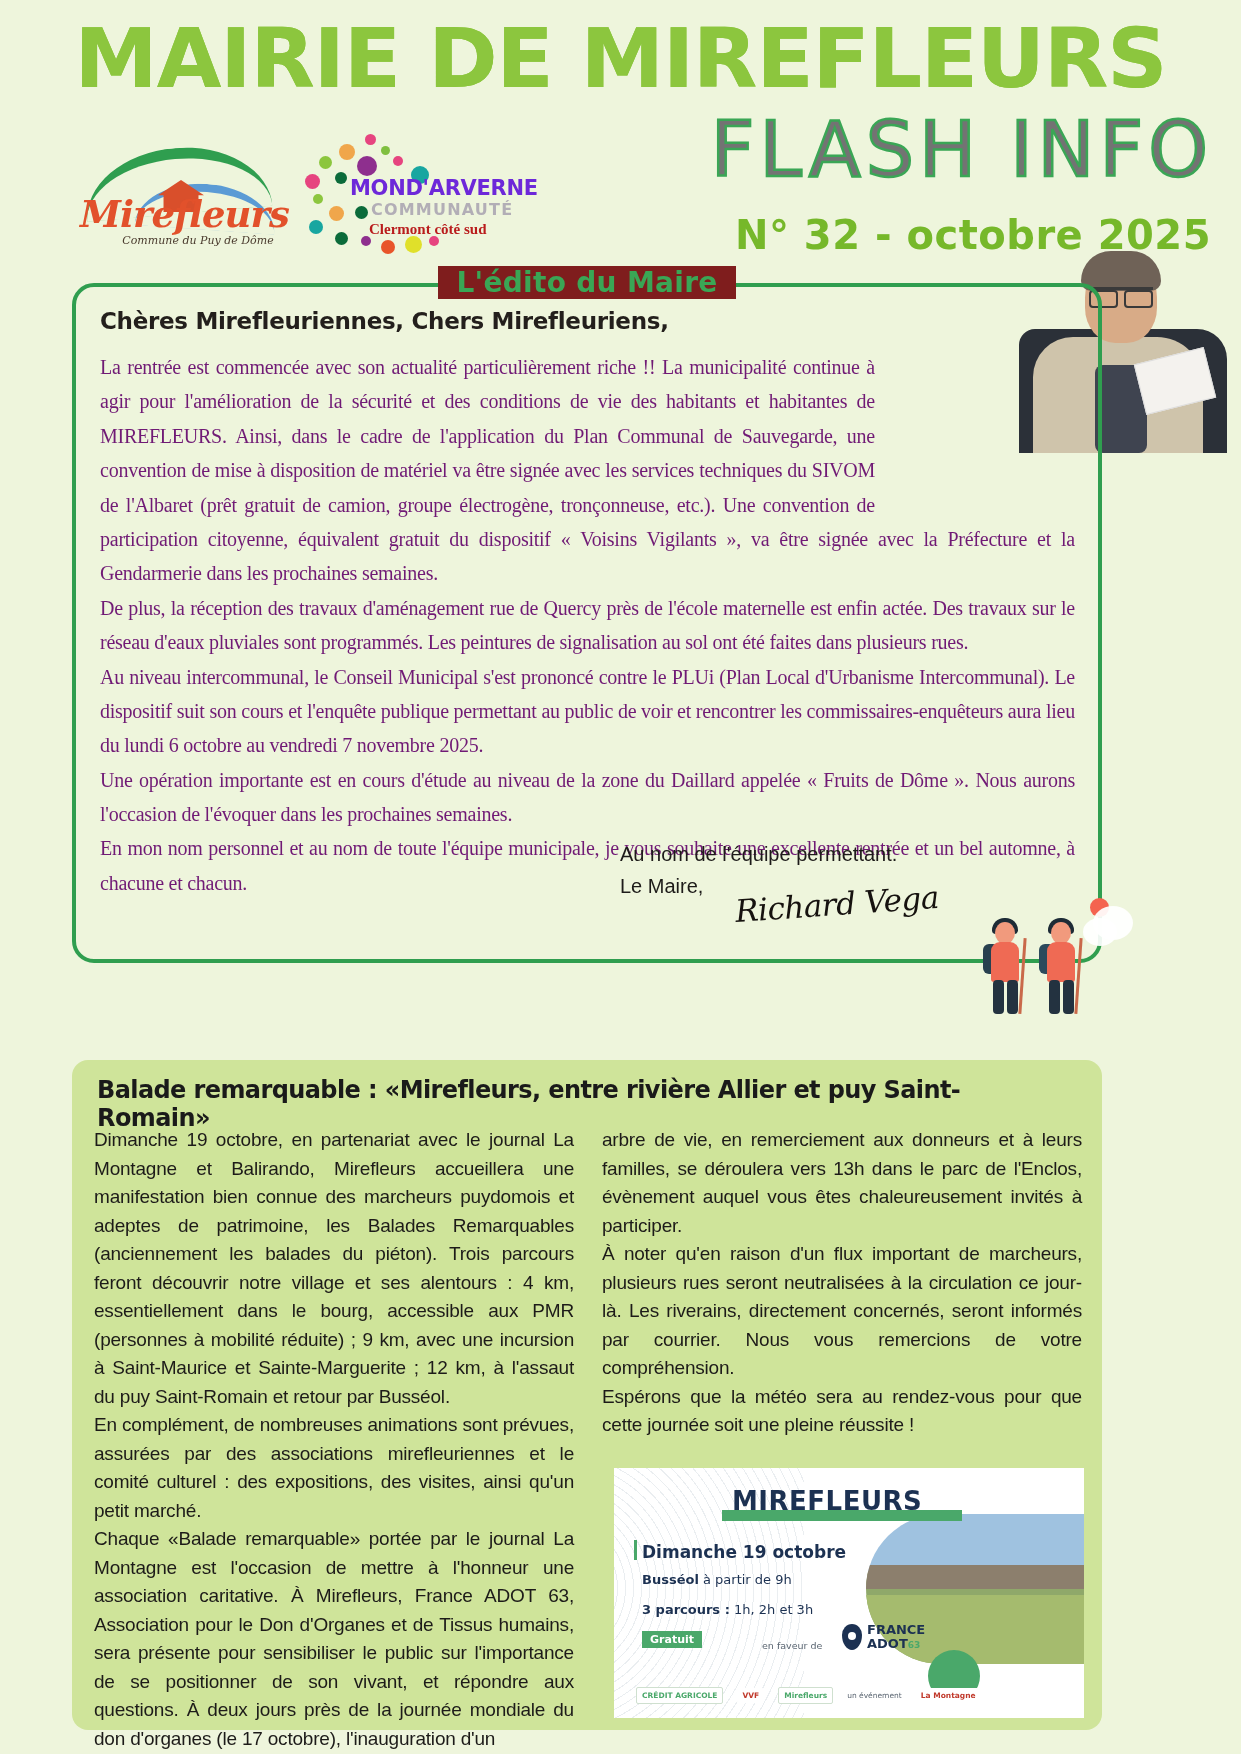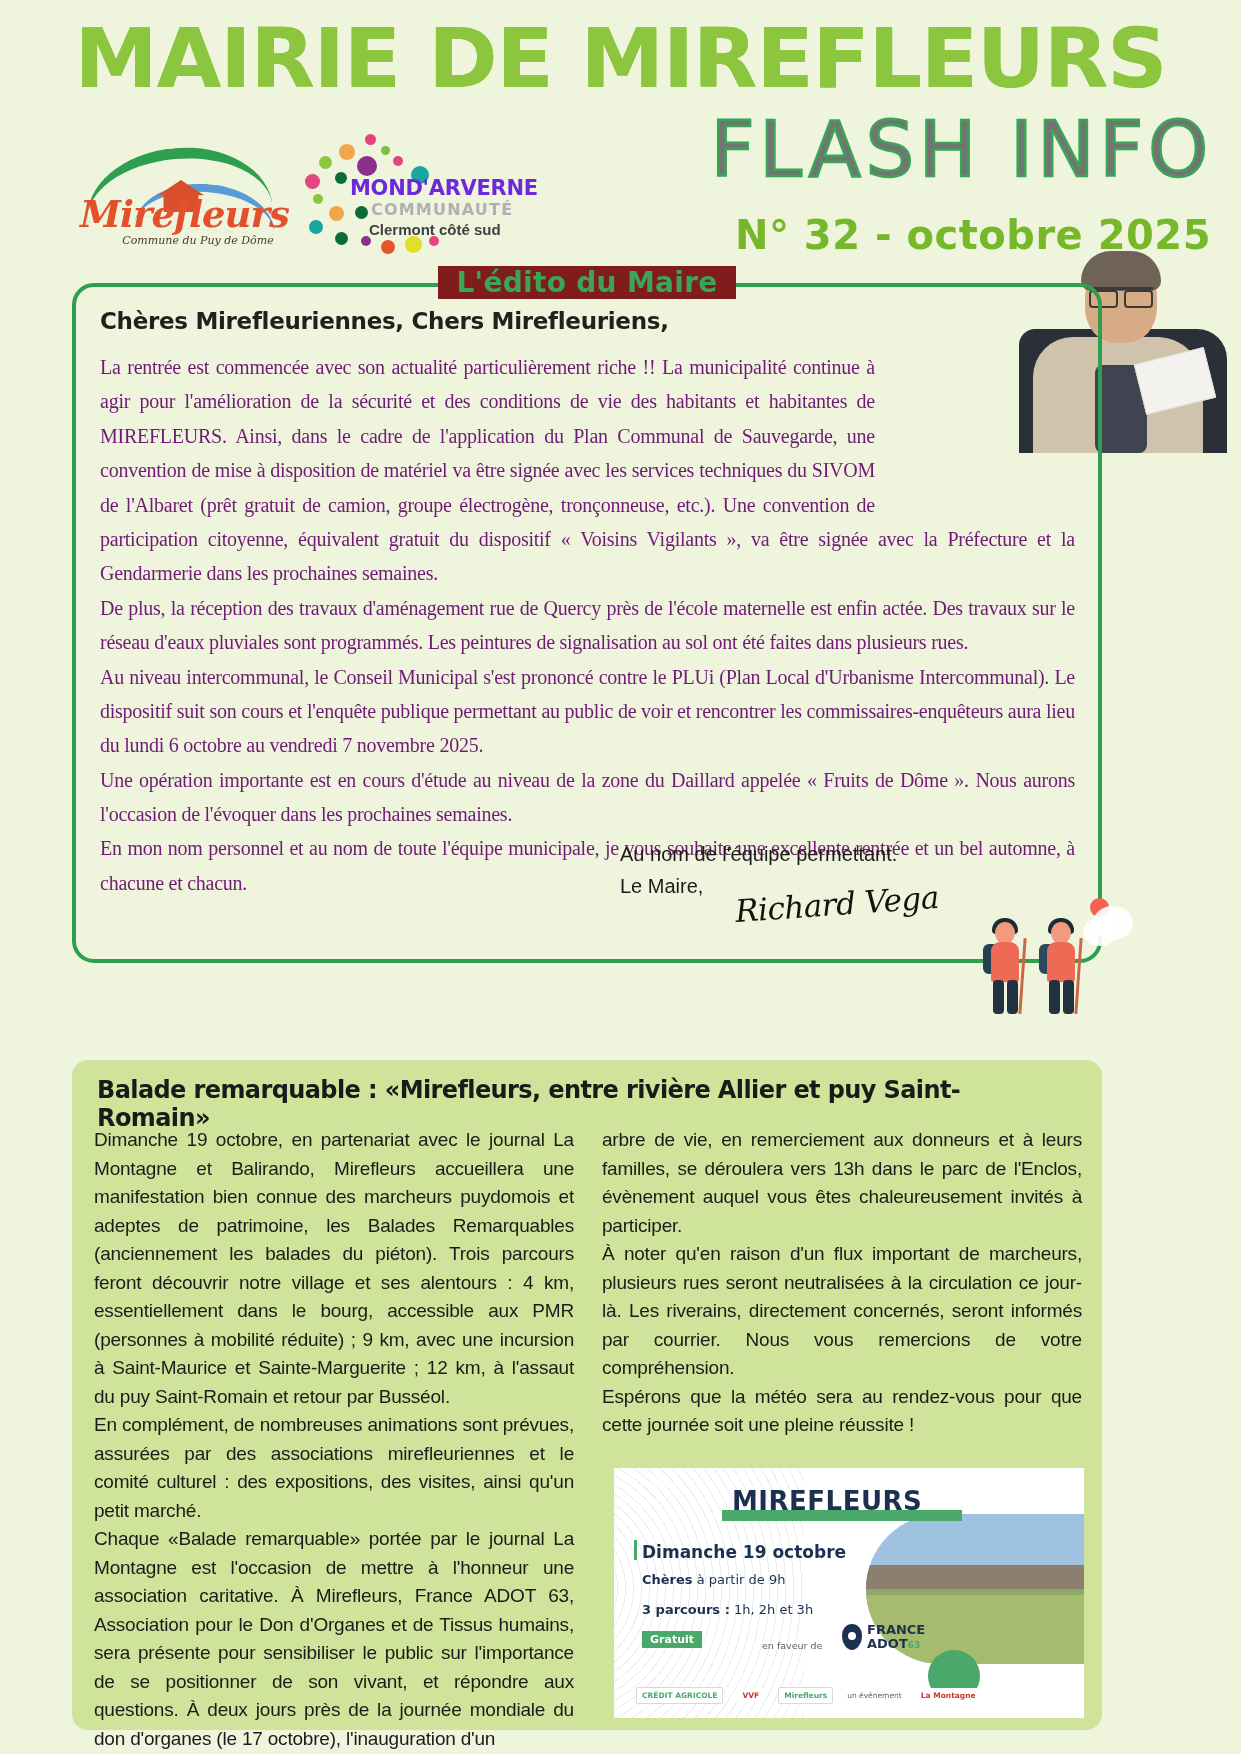--- a/index.html
+++ b/index.html
@@ -86,22 +86,22 @@
     font-family: "DejaVu Sans", sans-serif; font-weight: 700;
     font-size: 21px; color: #6d28d9; letter-spacing: -0.3px;
   }
   .logo-arverne .ma-line2 {
     position: absolute; left: 66px; top: 68px;
     font-family: "DejaVu Sans", sans-serif; font-weight: 700;
     font-size: 16px; color: #b2aeb6; letter-spacing: 1.2px;
   }
   .logo-arverne .ma-line3 {
     position: absolute; left: 64px; top: 89px;
-    font-family: Liberation Sans, sans-serif; font-weight: 700;
-    font-size: 15px; color: #404040;
+    font-family: Liberation Serif, serif; font-weight: 700;
+    font-size: 15px; color: #b91c1c;
   }
 
   
   .mayor-photo {
     position: absolute; right: 14px; top: 245px;
     width: 216px; height: 208px;
   }
   .mayor-photo .chair {
     position: absolute; right: 0; bottom: 0; width: 208px; height: 124px;
     background: #2b3038; border-radius: 16px 30px 0 0;
@@ -435,21 +435,21 @@
       <div class="swirl"></div>
       <div class="photo">
         <div class="ridge"></div>
         <div class="field"></div>
       </div>
       <div class="title-bar"></div>
       <div class="title">MIREFLEURS</div>
       <div class="accent-bar"></div>
       <div class="date">Dimanche 19 octobre</div>
       <div class="depart">
-        <b>Chères</b><span> à partir de 9h</span>
+        <b>Busséol</b><span> à partir de 9h</span>
       </div>
       <div class="parcours">
         <b>3 parcours :</b><span> 1h, 2h et 3h</span>
       </div>
       <div class="gratuit">Gratuit</div>
       <div class="enfaveur">en faveur de</div>
       <div class="adot">
         <div class="pin"></div>
         <div class="adot-txt">
           <div>FRANCE</div>

